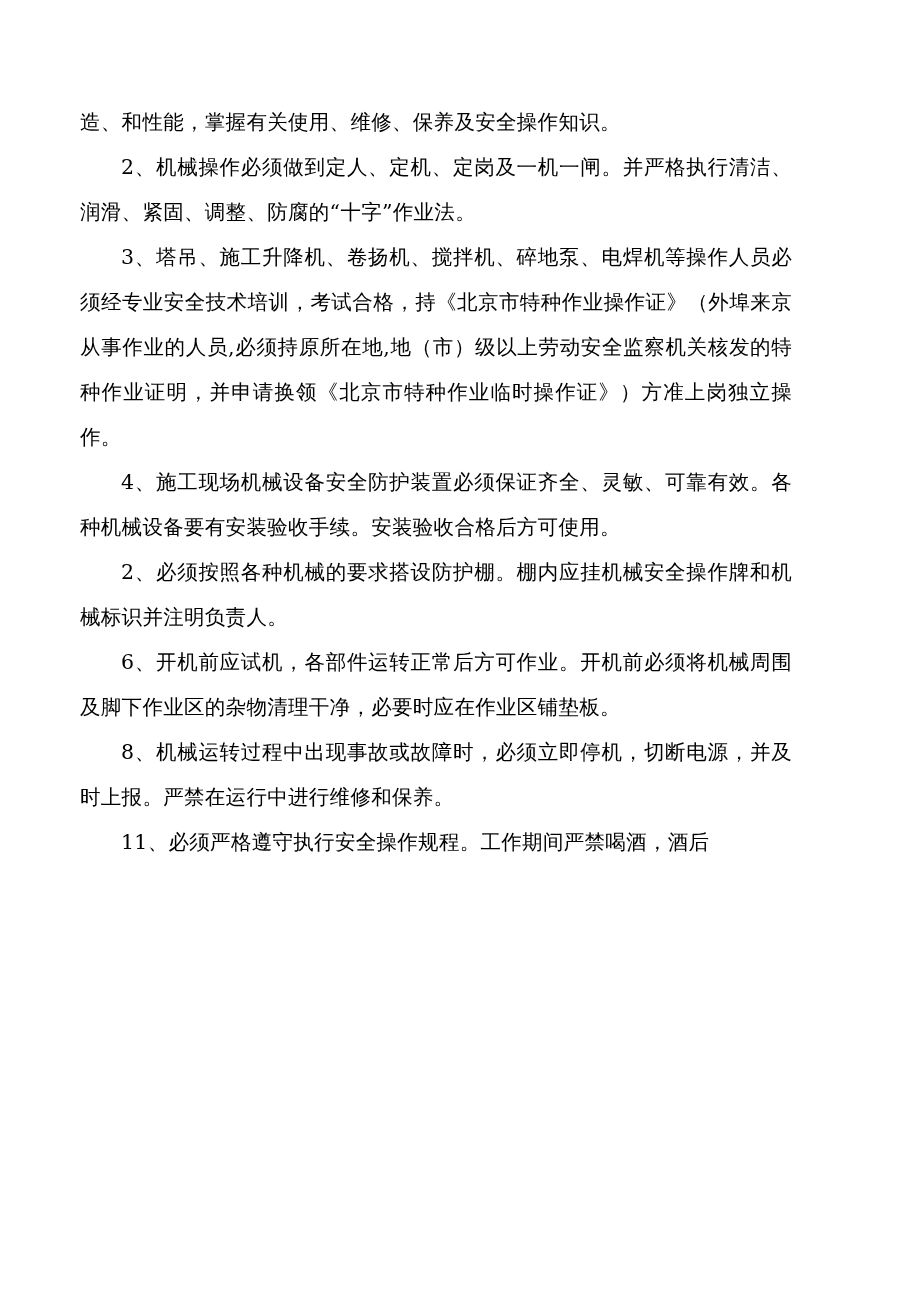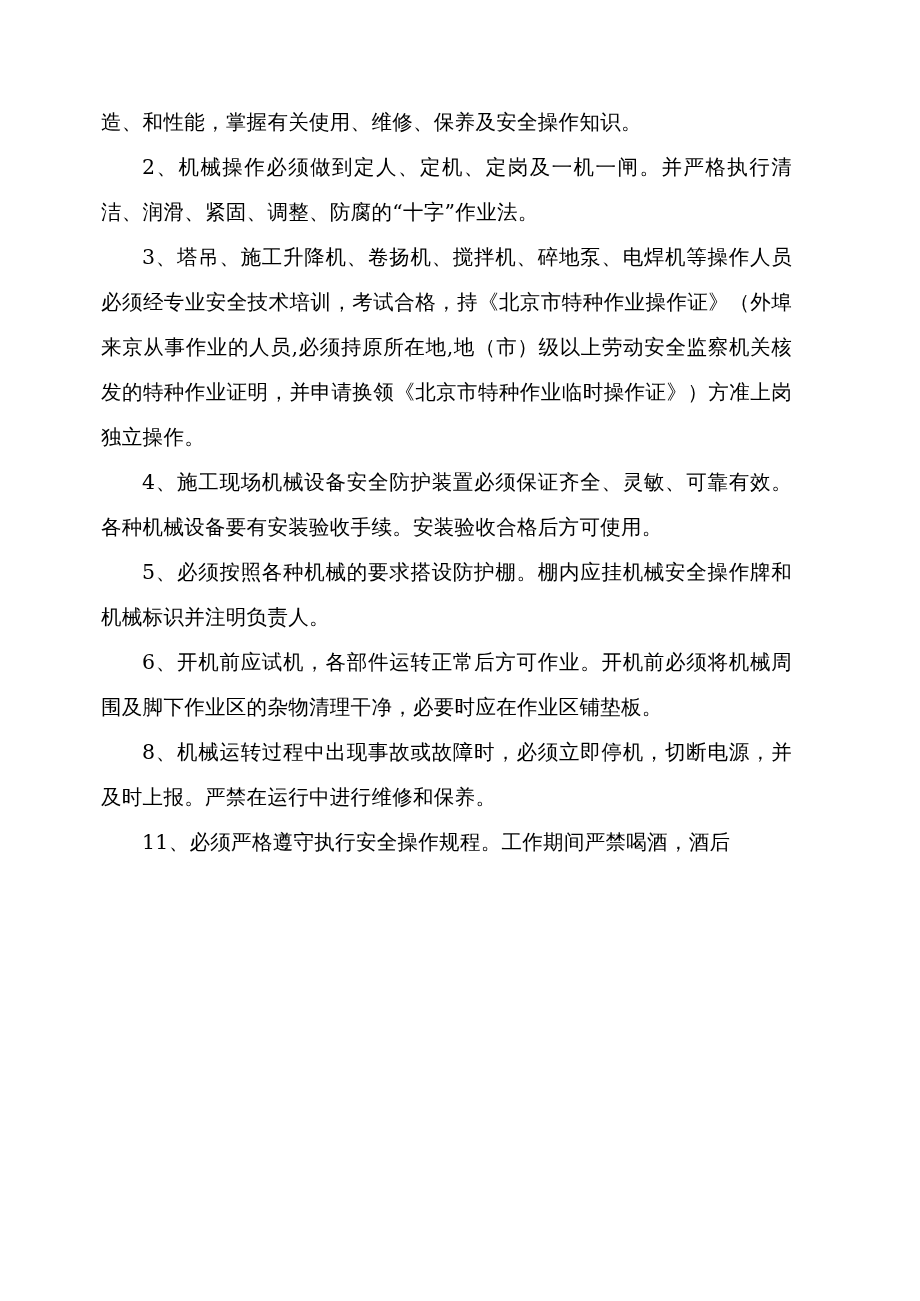--- a/index.html
+++ b/index.html
@@ -6,21 +6,21 @@
     margin: 0;
     padding: 0;
     background: #ffffff;
   }
   .page {
     position: relative;
     width: 920px;
     height: 1301px;
     background: #ffffff;
     box-sizing: border-box;
-    padding: 100px 128px 0 101px;
+    padding: 100px 128px 0 80px;
     overflow: hidden;
     font-family: "DejaVu Serif", "Liberation Serif", serif;
     color: #000000;
   }
   .para {
     margin: 0;
     font-size: 20.5px;
     line-height: 45px;
     text-align: justify;
     white-space: pre-wrap;
@@ -32,17 +32,17 @@
   }
 </style>
 </head>
 <body>
 
 <div class="page">
   <p class="para">造、和性能，掌握有关使用、维修、保养及安全操作知识。</p>
   <p class="para indent">2、机械操作必须做到定人、定机、定岗及一机一闸。并严格执行清洁、润滑、紧固、调整、防腐的“十字”作业法。</p>
   <p class="para indent">3、塔吊、施工升降机、卷扬机、搅拌机、碎地泵、电焊机等操作人员必须经专业安全技术培训，考试合格，持《北京市特种作业操作证》（外埠来京从事作业的人员,必须持原所在地,地（市）级以上劳动安全监察机关核发的特种作业证明，并申请换领《北京市特种作业临时操作证》）方准上岗独立操作。</p>
   <p class="para indent">4、施工现场机械设备安全防护装置必须保证齐全、灵敏、可靠有效。各种机械设备要有安装验收手续。安装验收合格后方可使用。</p>
-  <p class="para indent">5、必须按照各种机械的要求搭设防护棚。棚内应挂机械安全操作牌和机械标识并注明负责人。</p>
+  <p class="para indent">2、必须按照各种机械的要求搭设防护棚。棚内应挂机械安全操作牌和机械标识并注明负责人。</p>
   <p class="para indent">6、开机前应试机，各部件运转正常后方可作业。开机前必须将机械周围及脚下作业区的杂物清理干净，必要时应在作业区铺垫板。</p>
   <p class="para indent">8、机械运转过程中出现事故或故障时，必须立即停机，切断电源，并及时上报。严禁在运行中进行维修和保养。</p>
   <p class="para indent">11、必须严格遵守执行安全操作规程。工作期间严禁喝酒，酒后</p>
 </div>
 
 </body></html>

